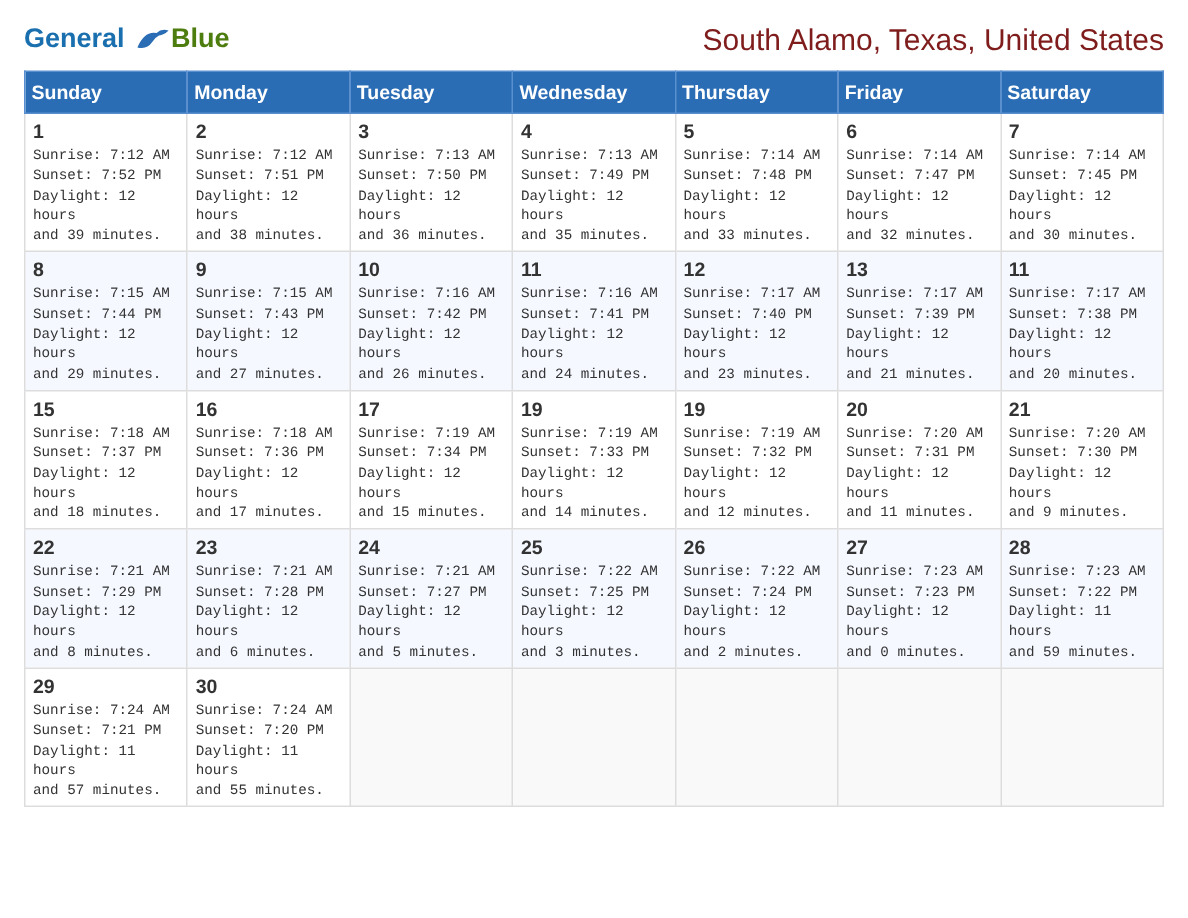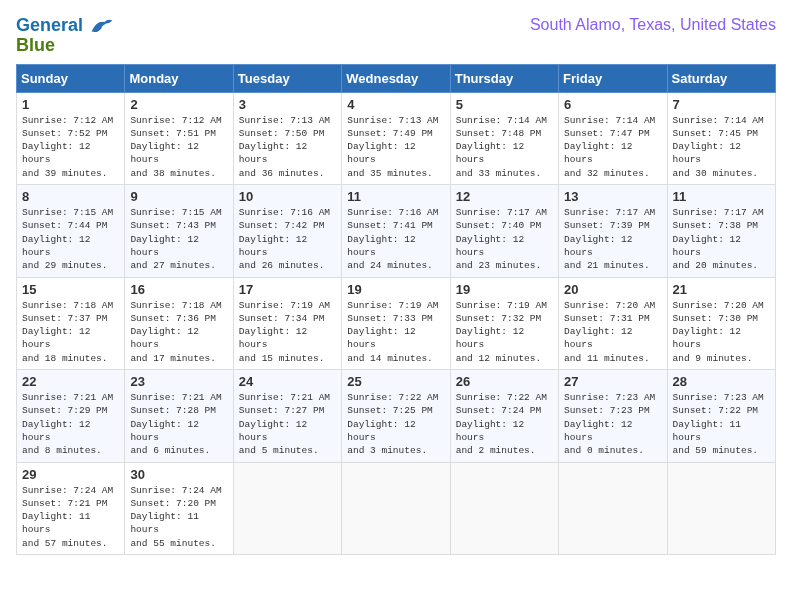--- a/index.html
+++ b/index.html
@@ -11,21 +11,21 @@
       padding: 16px;
     }
     .header-area {
       display: flex;
       justify-content: space-between;
       align-items: flex-start;
       margin-bottom: 8px;
     }
     .logo {
       display: flex;
-      flex-direction: column;
+      flex-direction: row;
       align-items: flex-start;
     }
     .logo-text {
       font-size: 18px;
       font-weight: bold;
       color: #333;
       line-height: 1.1;
     }
     .logo-text span.blue { color: #1a6faf; }
     .logo-bird {
@@ -42,22 +42,22 @@
     .title-area {
       text-align: right;
     }
     .month-title {
       font-size: 36px;
       font-weight: bold;
       color: #222;
       line-height: 1.1;
     }
     .location-text {
-      font-size: 16px;
-      color: #8b5cf6;
+      font-size: 20px;
+      color: #7f1d1d;
     }
     .calendar {
       width: 100%;
       border-collapse: collapse;
       table-layout: fixed;
     }
     .calendar th {
       background-color: #2a6db5;
       color: #fff;
       font-size: 13px;

